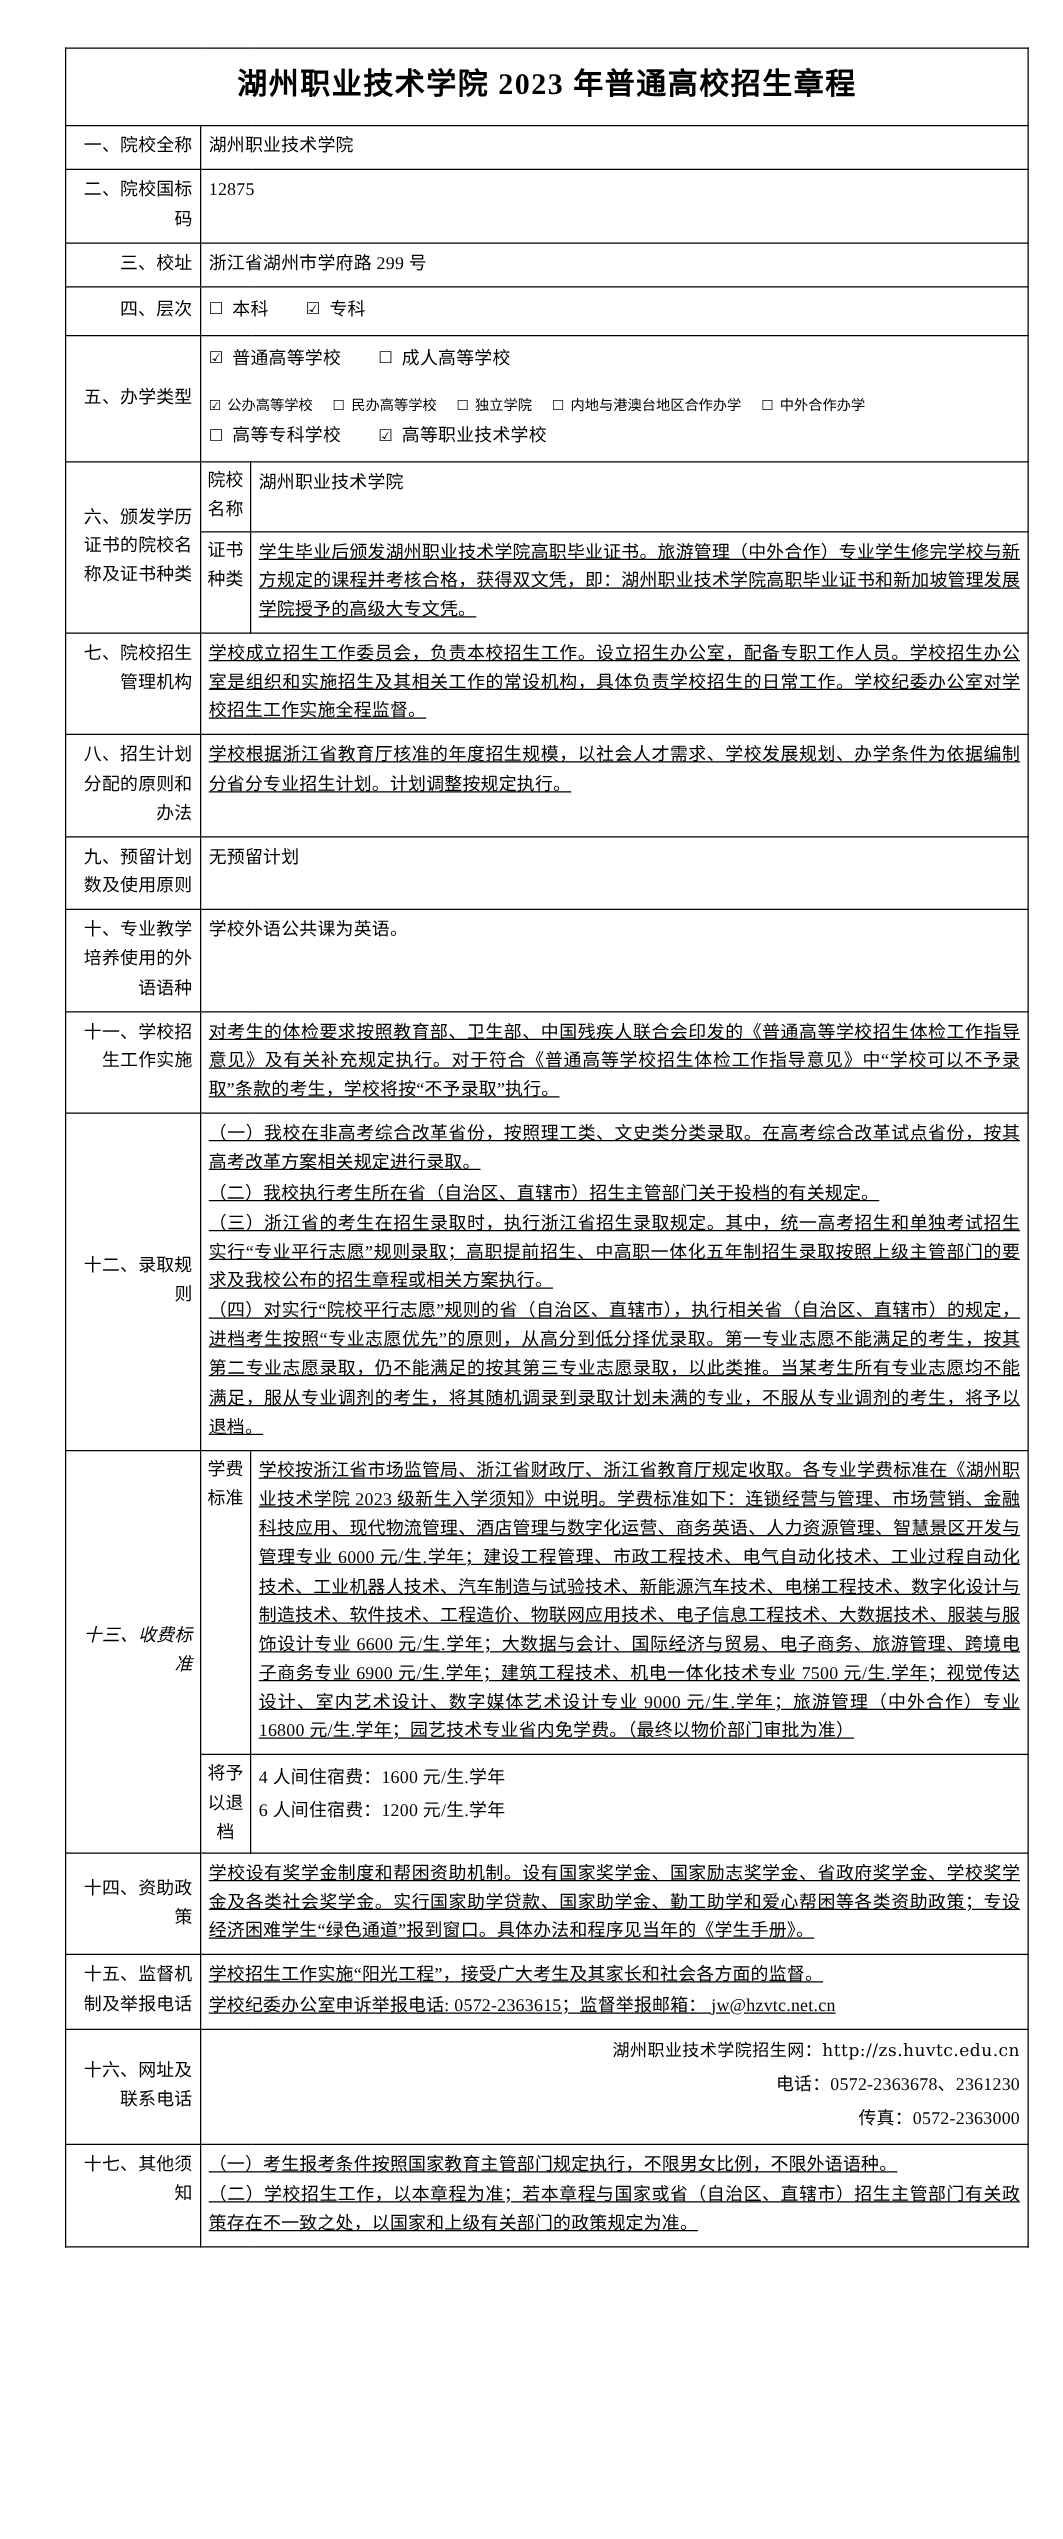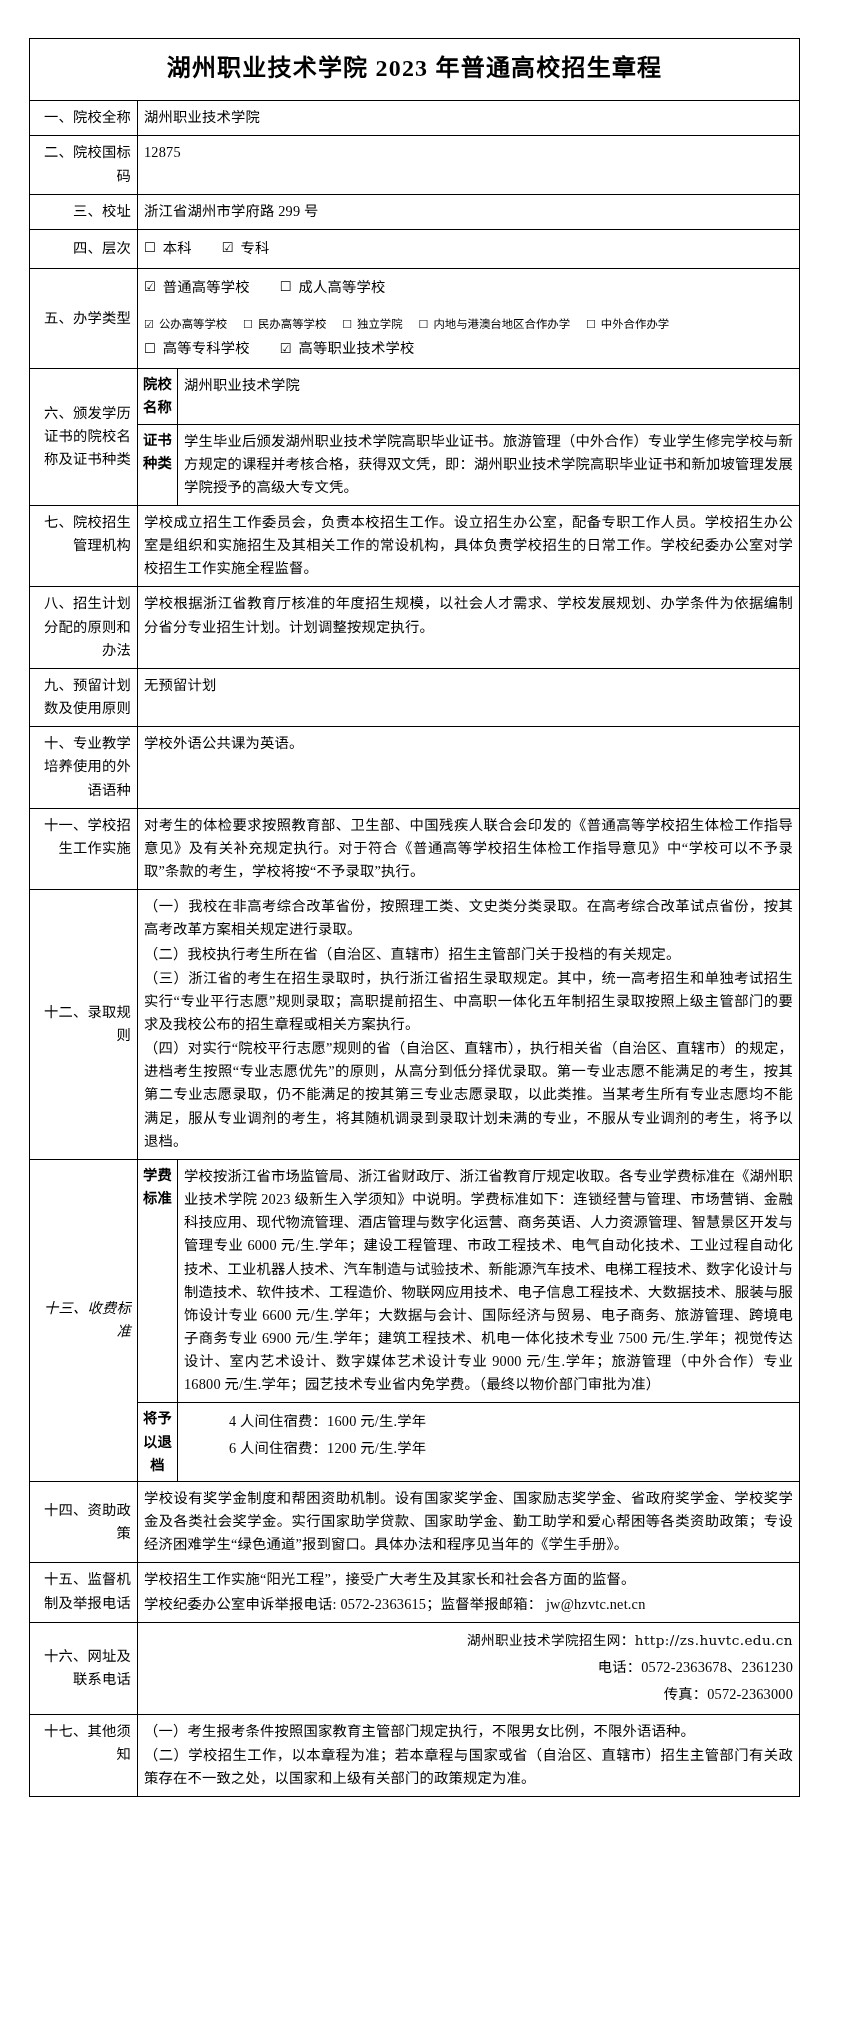--- a/index.html
+++ b/index.html
@@ -9,21 +9,21 @@
   }
   body {
     width: 850px;
     font-family: "Liberation Serif", "DejaVu Serif", serif;
     color: #000000;
     -webkit-font-smoothing: none;
   }
   .page {
     width: 714px;
     box-sizing: border-box;
-    padding: 38px 40px 30px 29px;
+    padding: 38px 40px 30px 52px;
   }
   table.doc {
     width: 770px;
     border-collapse: collapse;
     table-layout: fixed;
   }
   table.doc td {
     border: 1px solid #000000;
     padding: 5px 6px 6px 6px;
     vertical-align: top;
@@ -52,28 +52,28 @@
     padding-left: 7px !important;
     line-height: 1.72;
   }
   td.label.mid { vertical-align: middle; }
   td.sublabel {
     text-align: center;
     vertical-align: middle;
     padding: 4px 2px !important;
     line-height: 1.35;
     word-break: break-all;
-    font-weight: bold;
   }
   td.body { vertical-align: middle; }
   td.body.top { vertical-align: top; }
   p.para {
     margin: 0;
     text-align: justify;
     text-justify: inter-ideograph;
+    text-decoration: underline;
   }
   p.para + p.para { margin-top: 1px; }
 
   .cbrow {
     display: block;
     line-height: 1.9;
     white-space: nowrap;
   }
   .cbrow.small {
     font-size: 11.4px;
@@ -96,21 +96,21 @@
     position: relative;
     top: -0.5px;
   }
   .cbrow.small .box { font-size: 11px; margin-right: 5px; }
   .urltext {
     font-family: "DejaVu Serif", serif;
     font-size: 13.6px;
     letter-spacing: 0.4px;
   }
   .contactline { display: block; line-height: 1.9; text-align: right; }
-  .feeline { display: block; line-height: 1.85; margin-left: 45px; }
+  .feeline { display: block; line-height: 1.85; }
 </style>
 </head>
 <body>
 
 <div class="page">
   <table class="doc">
     <colgroup>
       <col class="c-label">
       <col class="c-sublbl">
       <col class="c-body">

